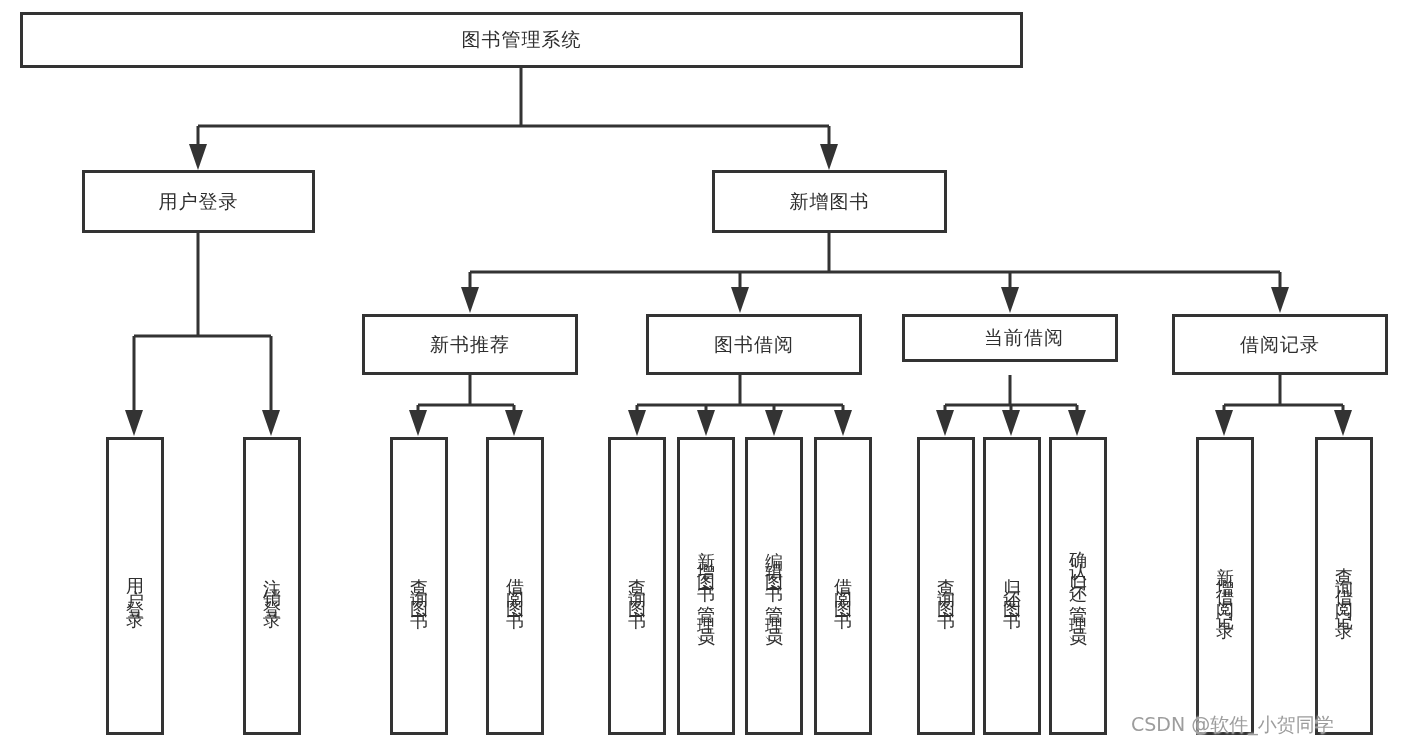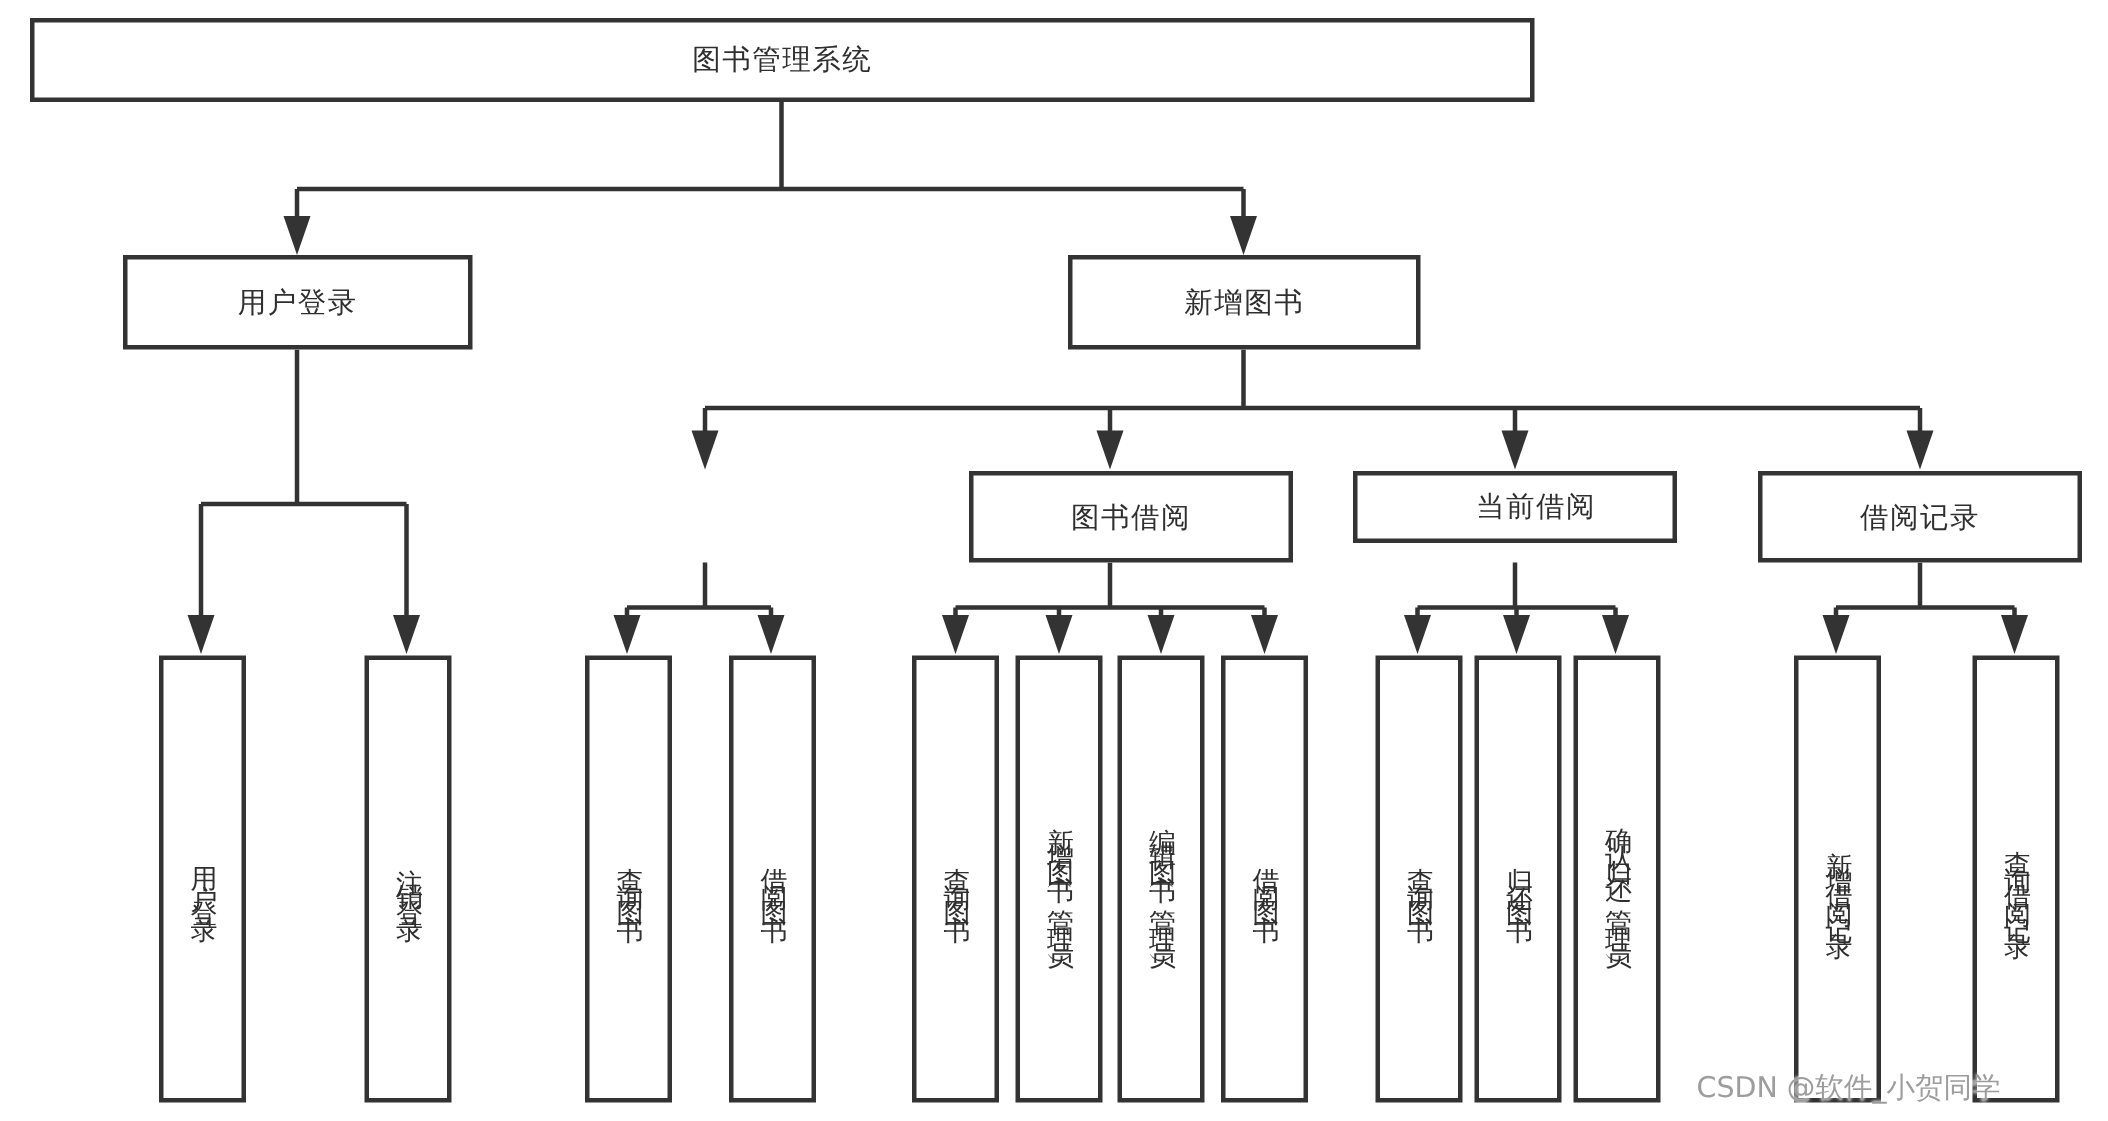--- a/index.html
+++ b/index.html
@@ -89,20 +89,23 @@
     <span>图书管理系统</span>
   </div>
 
   <div class="node hbox" style="left:82px; top:170px; width:233px; height:63px;">
     <span>用户登录</span>
   </div>
   <div class="node hbox" style="left:712px; top:170px; width:235px; height:63px;">
     <span>新增图书</span>
   </div>
 
+  <div class="node hbox" style="left:362px; top:314px; width:216px; height:61px;">
+    <span>新书推荐</span>
+  </div>
   <div class="node hbox" style="left:632px; top:314px; width:216px; height:61px;margin-left:14px;">
     <span>图书借阅</span>
   </div>
   <div class="node hbox" style="left:902px; top:314px; width:216px; height:48px;padding-left:28px;">
     <span>当前借阅</span>
   </div>
   <div class="node hbox" style="left:1172px; top:314px; width:216px; height:61px;font-family:Liberation Serif, serif;">
     <span>借阅记录</span>
   </div>
 

